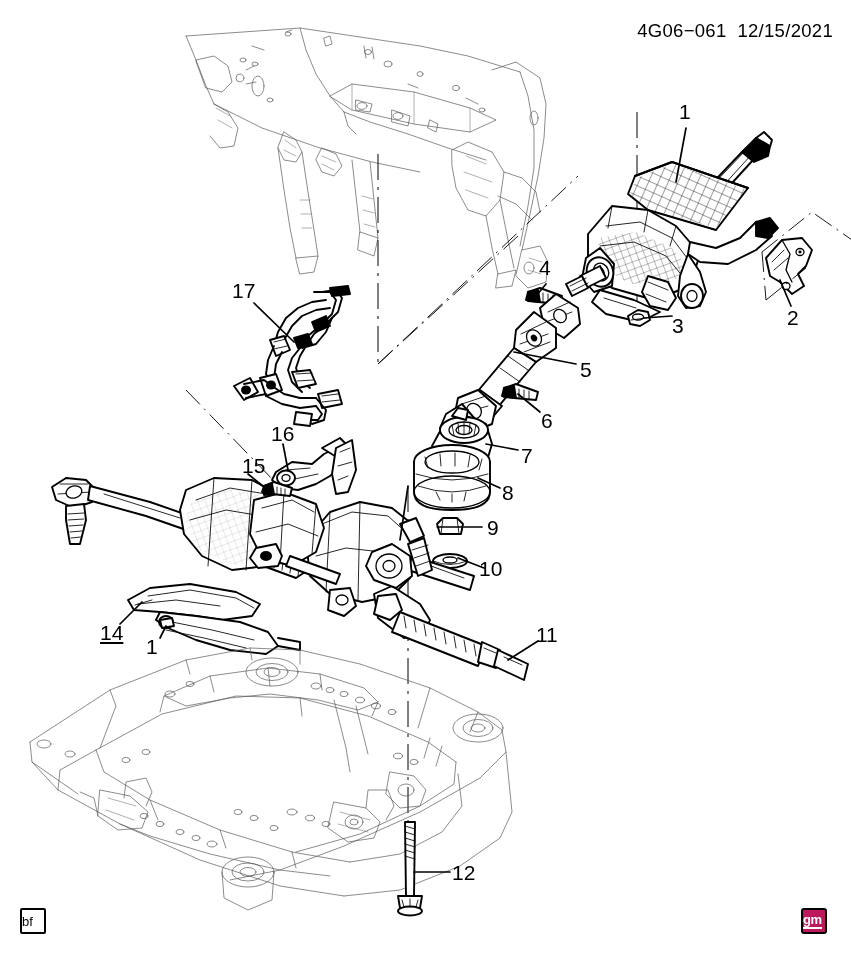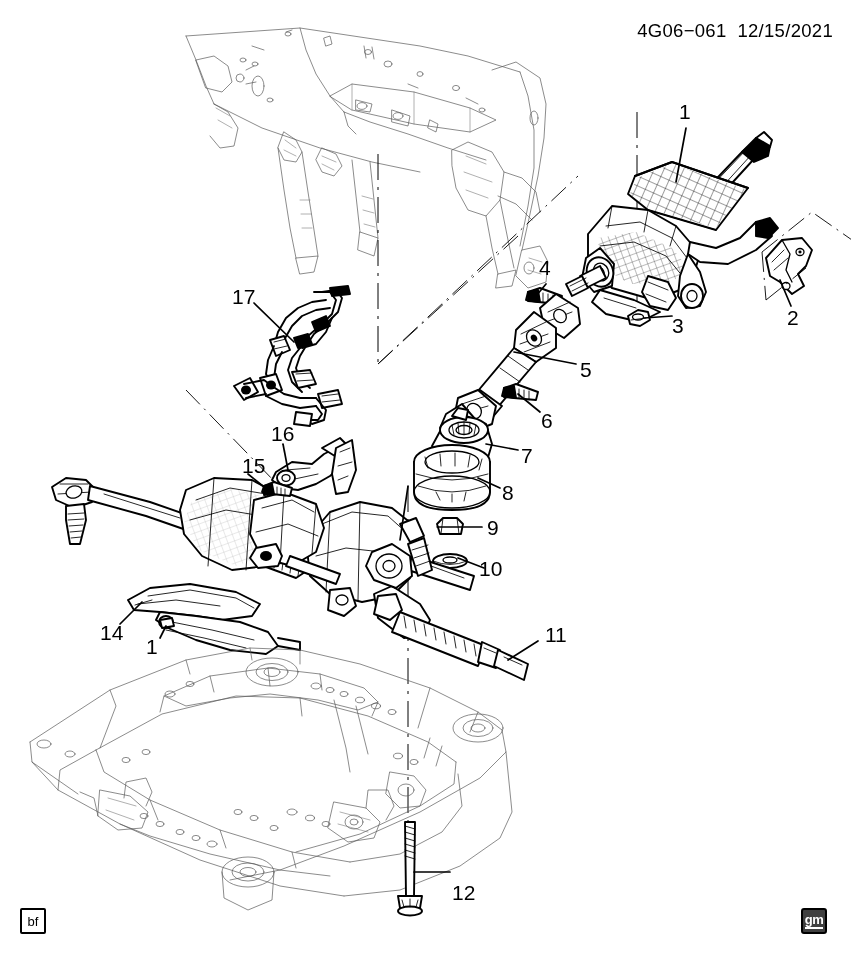--- a/index.html
+++ b/index.html
@@ -36,29 +36,29 @@
     font-family: "Liberation Sans", sans-serif;
   }
   .corner-box {
     position: absolute;
     width: 26px;
     height: 26px;
     border: 2.5px solid #000;
     box-sizing: border-box;
     display: flex;
     align-items: center;
-    justify-content: center;
+    justify-content: flex-start;
     font-size: 13px;
     line-height: 1;
     color: #000;
   }
   #bf-box { left: 20px; top: 908px; border-radius: 2px; }
   #gm-box {
     left: 801px; top: 908px;
-    background: #404040;
+    background: #be185d;
     border: 2.5px solid #000;
     border-radius: 3px;
   }
   #gm-box .gm-txt {
     color: #fff;
     font-size: 13px;
     font-weight: 700;
     letter-spacing: -0.5px;
     border-bottom: 2px solid #fff;
     line-height: 1.05;
@@ -558,27 +558,27 @@
   <div class="callout" style="left:679px; top:101px;">1</div>
   <div class="callout" style="left:787px; top:307px;">2</div>
   <div class="callout" style="left:672px; top:315px;">3</div>
   <div class="callout" style="left:539px; top:257px;">4</div>
   <div class="callout" style="left:580px; top:359px;">5</div>
   <div class="callout" style="left:541px; top:410px;">6</div>
   <div class="callout" style="left:521px; top:445px;">7</div>
   <div class="callout" style="left:502px; top:482px;">8</div>
   <div class="callout" style="left:487px; top:517px;">9</div>
   <div class="callout" style="left:479px; top:558px;">10</div>
-  <div class="callout" style="left:536px; top:624px;margin-left:9px;">11</div>
-  <div class="callout" style="left:452px; top:862px;margin-top:20px;">12</div>
+  <div class="callout" style="left:536px; top:624px;">11</div>
+  <div class="callout" style="left:452px; top:862px;">12</div>
   <div class="callout" style="left:146px; top:636px;">1</div>
-  <div class="callout" style="left:100px; top:622px;">14</div>
+  <div class="callout" style="left:100px; top:622px;text-decoration:underline;">14</div>
   <div class="callout" style="left:242px; top:455px;">15</div>
   <div class="callout" style="left:271px; top:423px;text-align:right;">16</div>
-  <div class="callout" style="left:232px; top:286px;">17</div>
+  <div class="callout" style="left:232px; top:280px;">17</div>
 
   <div class="corner-box" id="bf-box">
     <span>bf</span>
   </div>
   <div class="corner-box" id="gm-box">
     <span class="gm-txt">gm</span>
   </div>
 
 </div>
 

